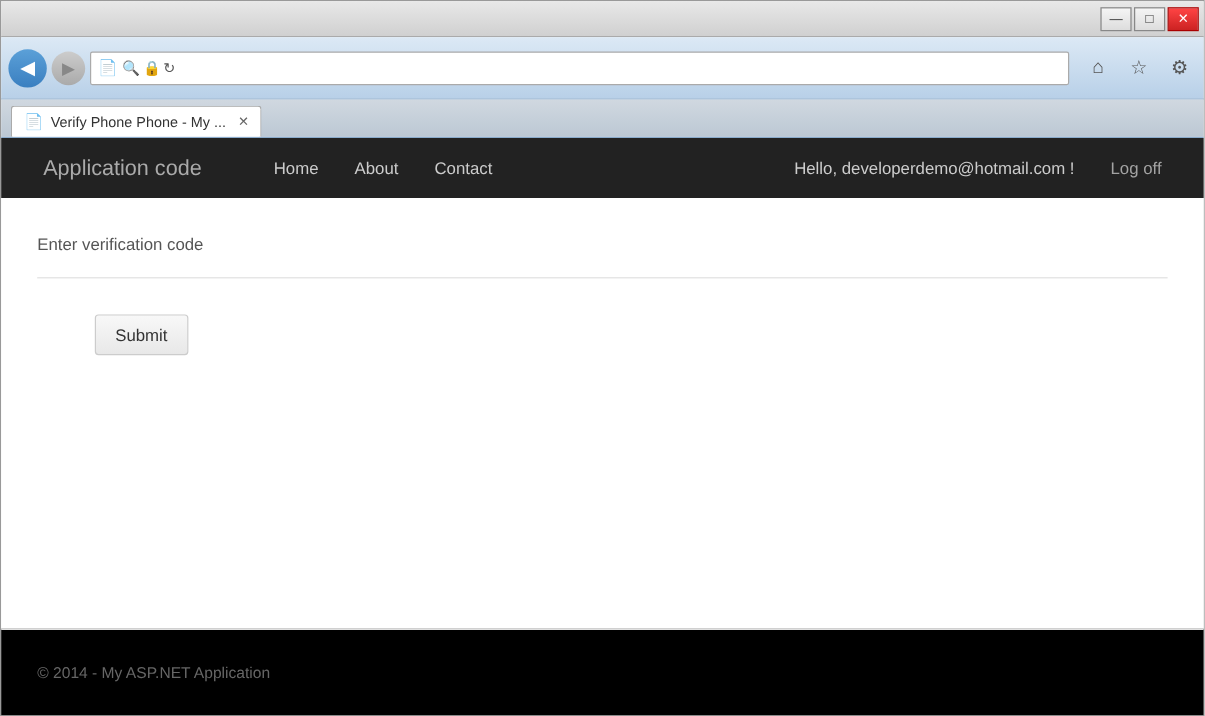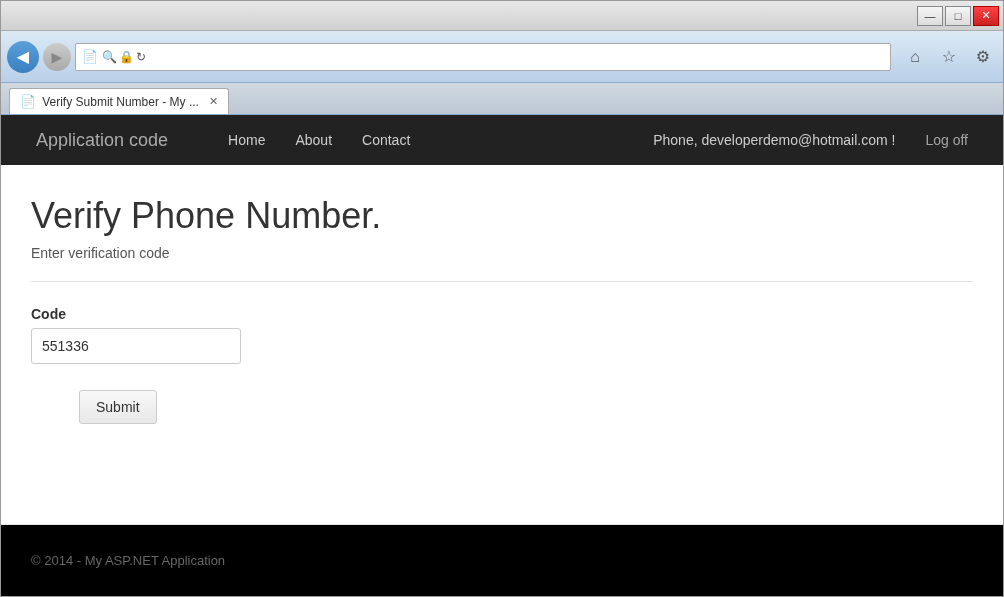--- a/index.html
+++ b/index.html
@@ -332,45 +332,40 @@
     <div class="browser-icons">
       <div class="browser-icon-btn">⌂</div>
       <div class="browser-icon-btn">☆</div>
       <div class="browser-icon-btn">⚙</div>
     </div>
   </div>
 
   <div class="tab-bar">
     <div class="tab">
       <span class="tab-icon">📄</span>
-      <span>Verify Submit Number - My ...</span>
+      <span>Verify Phone Phone - My ...</span>
       <span class="tab-close">✕</span>
     </div>
   </div>
 
   <div class="app-navbar">
     <span class="app-brand">Application code</span>
     <a class="app-nav-link">Home</a>
     <a class="app-nav-link">About</a>
     <a class="app-nav-link">Contact</a>
     <div class="app-nav-right">
-      <span class="app-nav-user">Phone, developerdemo@hotmail.com !</span>
+      <span class="app-nav-user">Hello, developerdemo@hotmail.com !</span>
       <span class="app-nav-logoff">Log off</span>
     </div>
   </div>
 
   <div class="page-content">
-    <h1 class="page-title">Verify Phone Number.</h1>
     <p class="page-subtitle">Enter verification code</p>
     <hr class="divider">
 
-    <div class="form-group">
-      <label class="form-label">Code</label>
-      <input class="form-input" type="text" value="551336" style="">
-    </div>
 
     <button class="submit-btn">Submit</button>
   </div>
 
   <div class="page-footer">
     <span>© 2014 - My ASP.NET Application</span>
   </div>
 
 </div>
 

